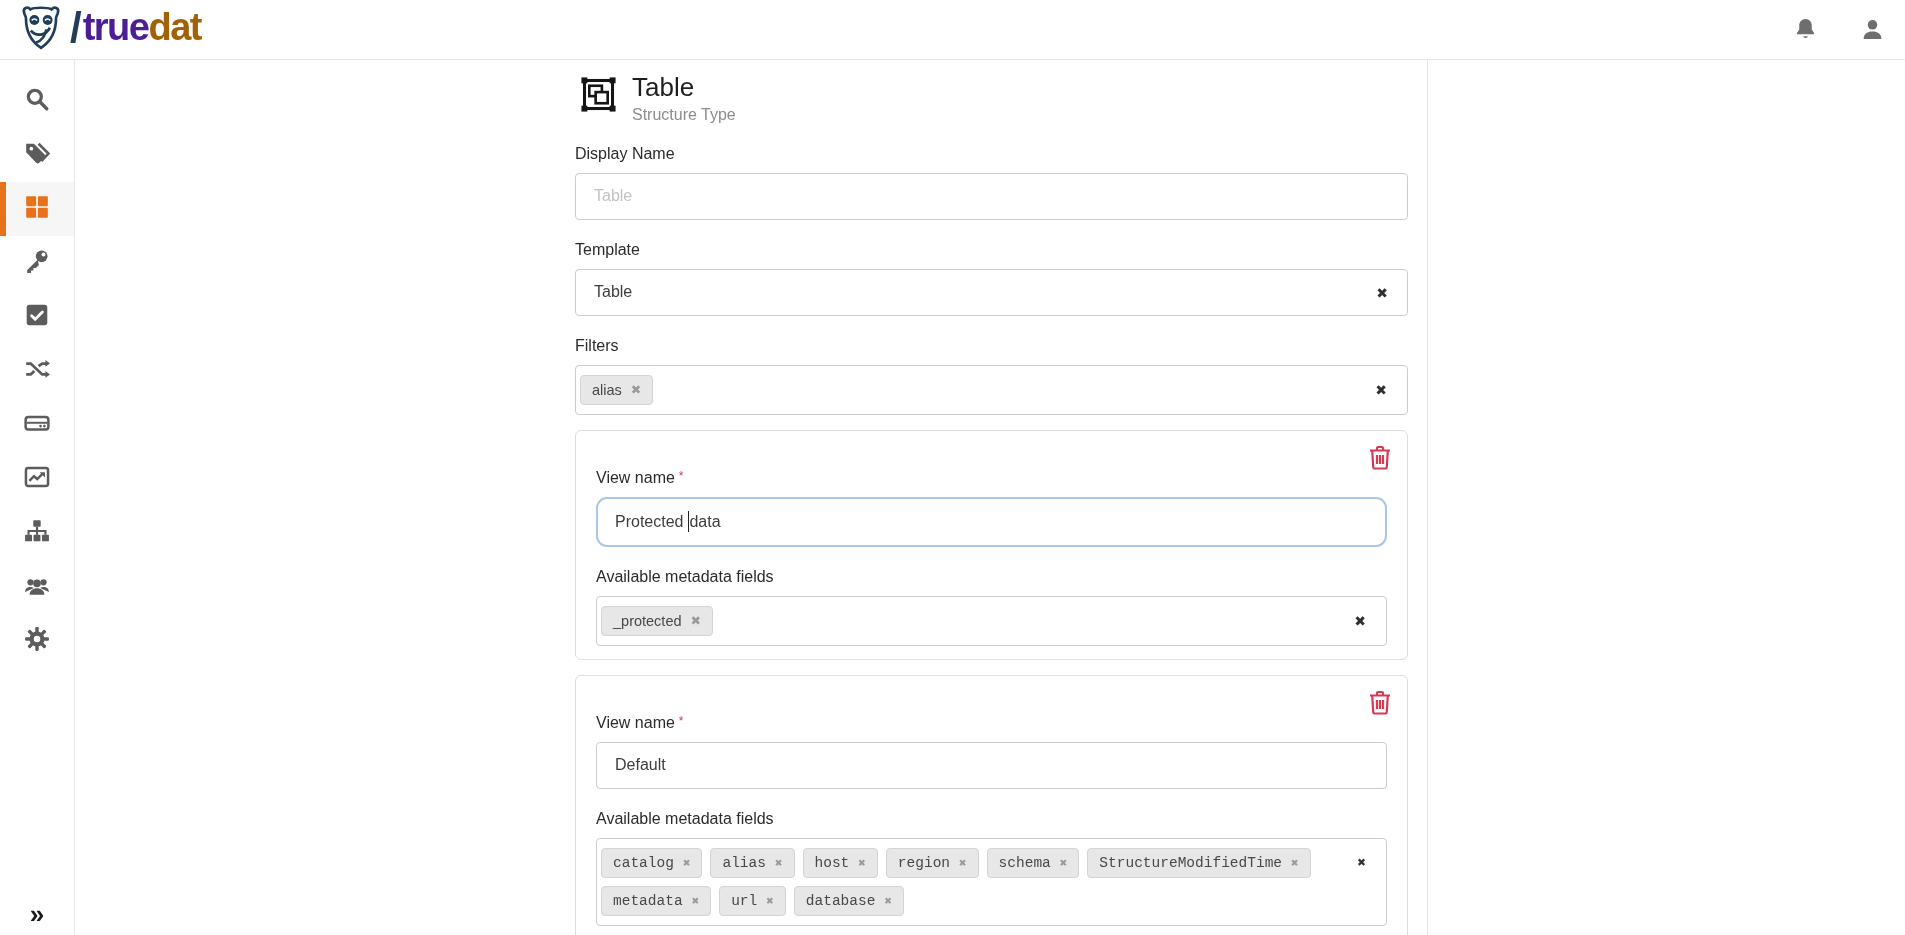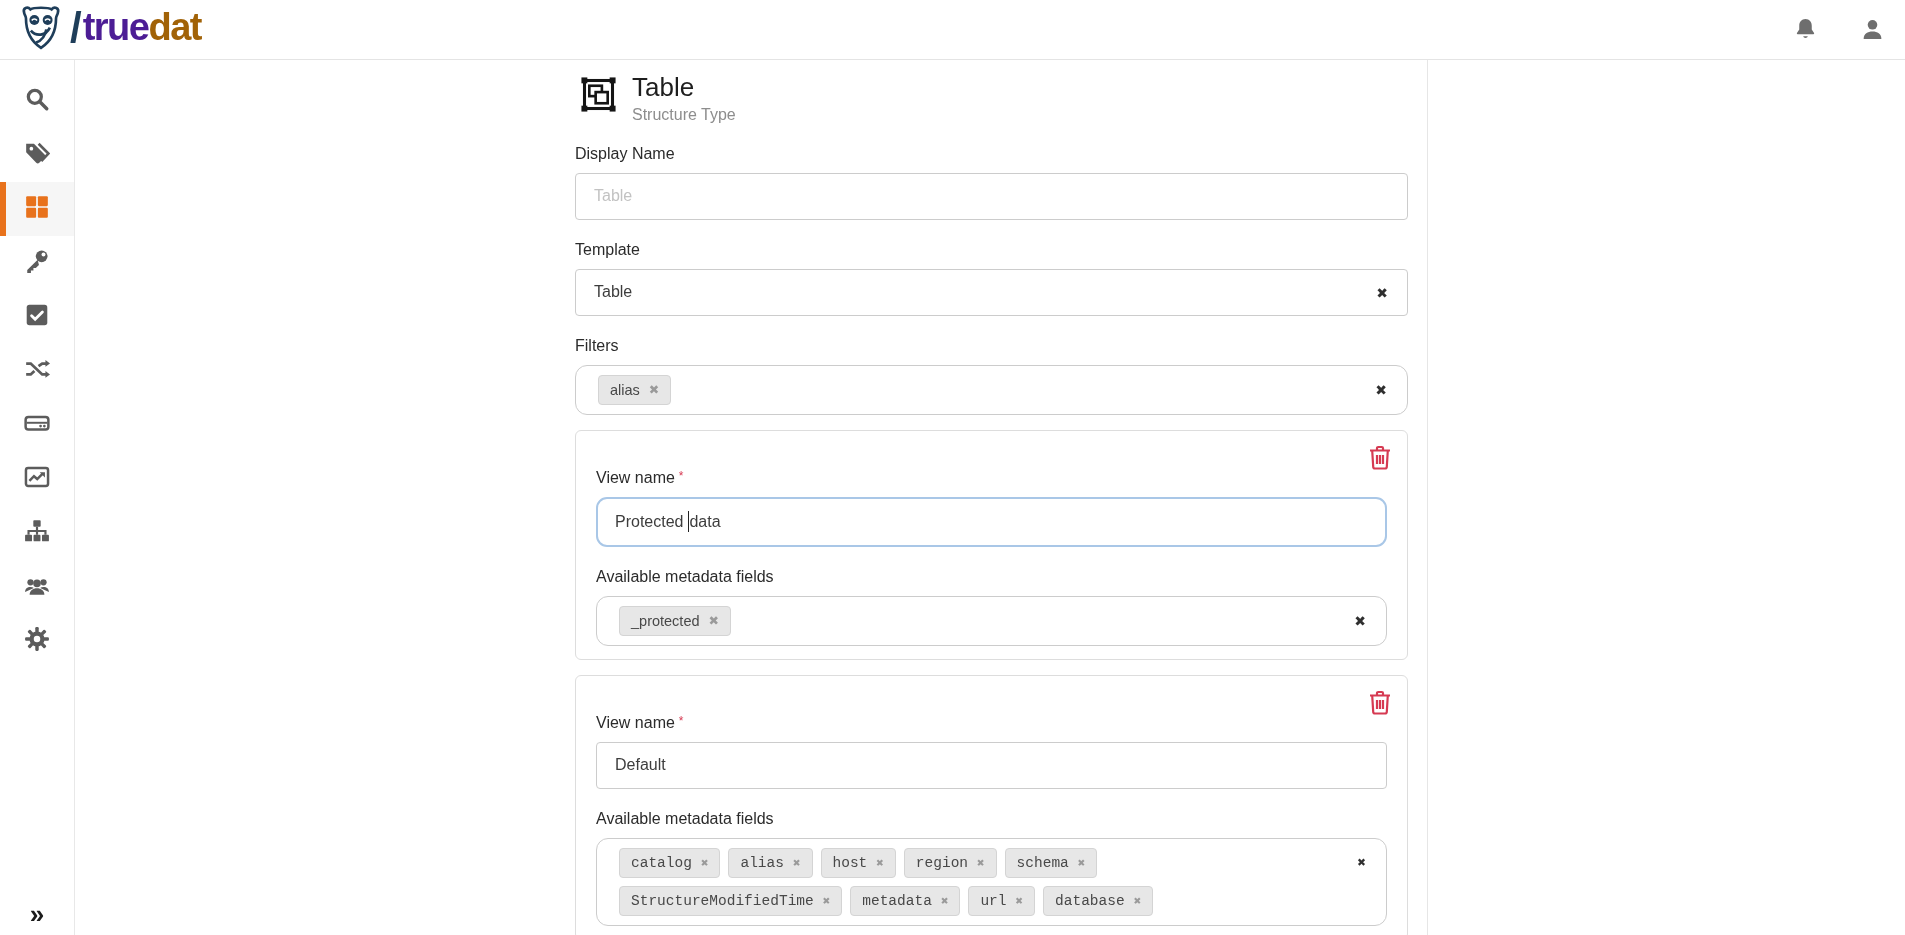--- a/index.html
+++ b/index.html
@@ -45,22 +45,22 @@
   .field-label { font-size:16px; font-weight:normal; color:#2b2b2b;
     margin-top:21px; margin-bottom:10px; }
   .text-input { width:100%; height:47px; border:1px solid #ccc; border-radius:4px;
     font-size:16px; color:#3d3d3d; padding:0 18px; font-family:inherit;
     background:#fff; outline:none; }
   .text-input::placeholder { color:#c2c2c2; }
   .select-box { position:relative; }
   .select-box .text-input { padding-right:52px; }
   .clear-x { position:absolute; right:20px; top:24px; transform:translateY(-50%);
     font-size:14px; font-weight:bold; color:#2f2f2f; cursor:pointer; line-height:1; }
-  .msbox { min-height:50px; border:1px solid #ccc; border-radius:12px;
-    padding:9px 58px 9px 22px; display:flex; flex-wrap:wrap; gap:8px;
+  .msbox { min-height:50px; border:1px solid #ccc; border-radius:4px;
+    padding:9px 58px 9px 4px; display:flex; flex-wrap:wrap; gap:8px;
     align-items:center; position:relative; background:#fff; }
   .tag { background:#e7e7e7; border:1px solid #d4d4d4; border-radius:4px; height:30px;
     display:inline-flex; align-items:center; padding:0 11px; font-size:14.5px;
     color:#484848; gap:9px; white-space:nowrap; }
   .tag-x { color:#9a9a9a; font-weight:bold; font-size:12.5px; cursor:pointer; }
 
   
   .card { border:1px solid #ddd; border-radius:6px; margin-top:15px;
     padding:14px 20px 13px; position:relative; }
   .card .field-label:first-of-type { margin-top:24px; }

